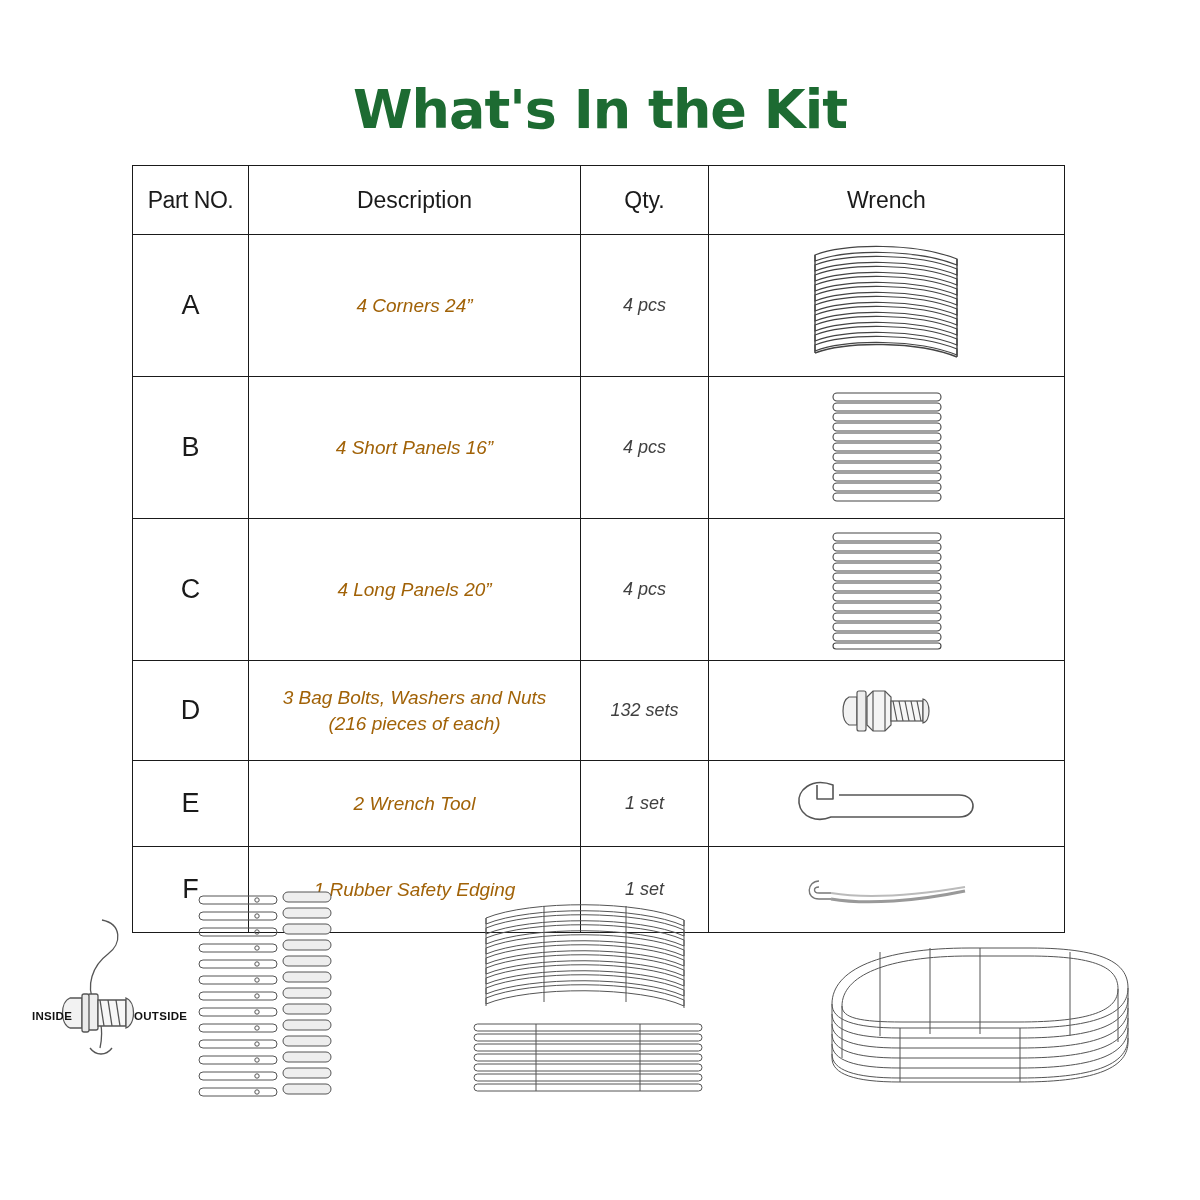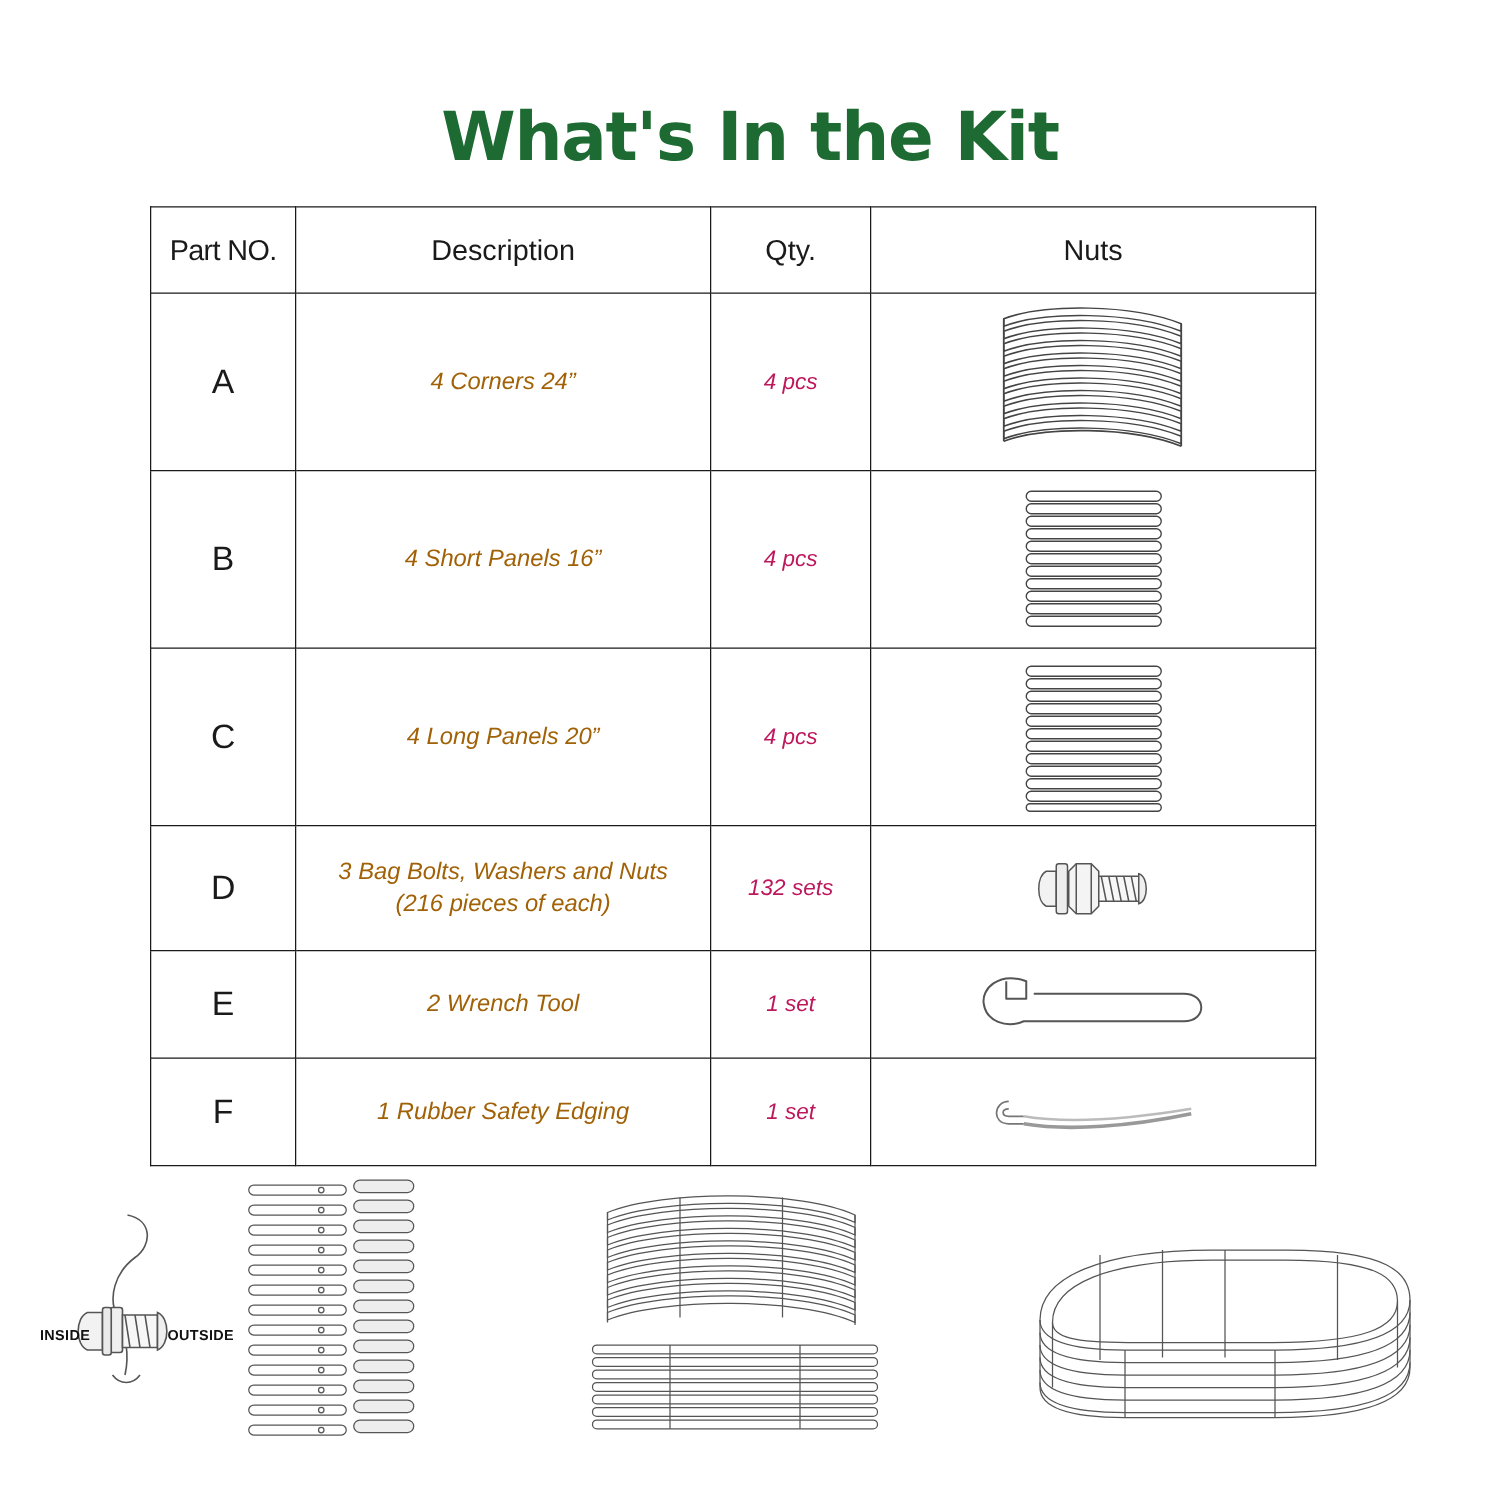--- a/index.html
+++ b/index.html
@@ -31,21 +31,21 @@
     font-size: 54px;
     font-weight: bold;
     color: #1d6b32;
     letter-spacing: -1px;
     font-family: "DejaVu Sans", sans-serif;
   }
 
   table.kit {
     position: absolute;
     top: 165px;
-    left: 120px;
+    left: 132px;
     width: 932px;
     border-collapse: collapse;
     table-layout: fixed;
   }
   table.kit td, table.kit th {
     border: 1.5px solid #1a1a1a;
     padding: 0;
     text-align: center;
     vertical-align: middle;
     font-weight: normal;
@@ -78,28 +78,28 @@
     font-size: 19px;
     font-style: italic;
     color: #a16207;
     line-height: 1.35;
     padding: 0 10px;
     font-family: "Liberation Sans", sans-serif;
   }
   .qty-text {
     font-size: 18px;
     font-style: italic;
-    color: #be185d;
+    color: #404040;
     font-family: "Liberation Sans", sans-serif;
   }
   .parts-cell svg { display: block; margin: 0 auto; }
 
   .bottom {
     position: absolute;
-    top: 940px;
+    top: 888px;
     left: 0;
     width: 1200px;
     height: 260px;
   }
   .fig { position: absolute; }
   .fig-bolt   { left: 30px;  top: 10px; }
   .fig-stack  { left: 195px; top: 0px; }
   .fig-panels { left: 470px; top: 10px; }
   .fig-bed    { left: 820px; top: 20px; }
 
@@ -123,21 +123,21 @@
       <col class="col-part">
         <col class="col-desc">
         <col class="col-qty">
         <col class="col-parts">
     </colgroup>
     <thead>
       <tr>
         <th class="hdr-cell hdr-partno">Part NO.</th>
         <th class="hdr-cell">Description</th>
         <th class="hdr-cell">Qty.</th>
-        <th class="hdr-cell">Nuts</th>
+        <th class="hdr-cell">Wrench</th>
       </tr>
     </thead>
     <tbody>
 
       <tr class="row-tall">
         <td class="part-letter">A</td>
         <td class="desc-text">4 Corners 24”</td>
         <td class="qty-text">4 pcs</td>
         <td class="parts-cell">
           <svg width="160" height="130" viewBox="0 0 160 130">

